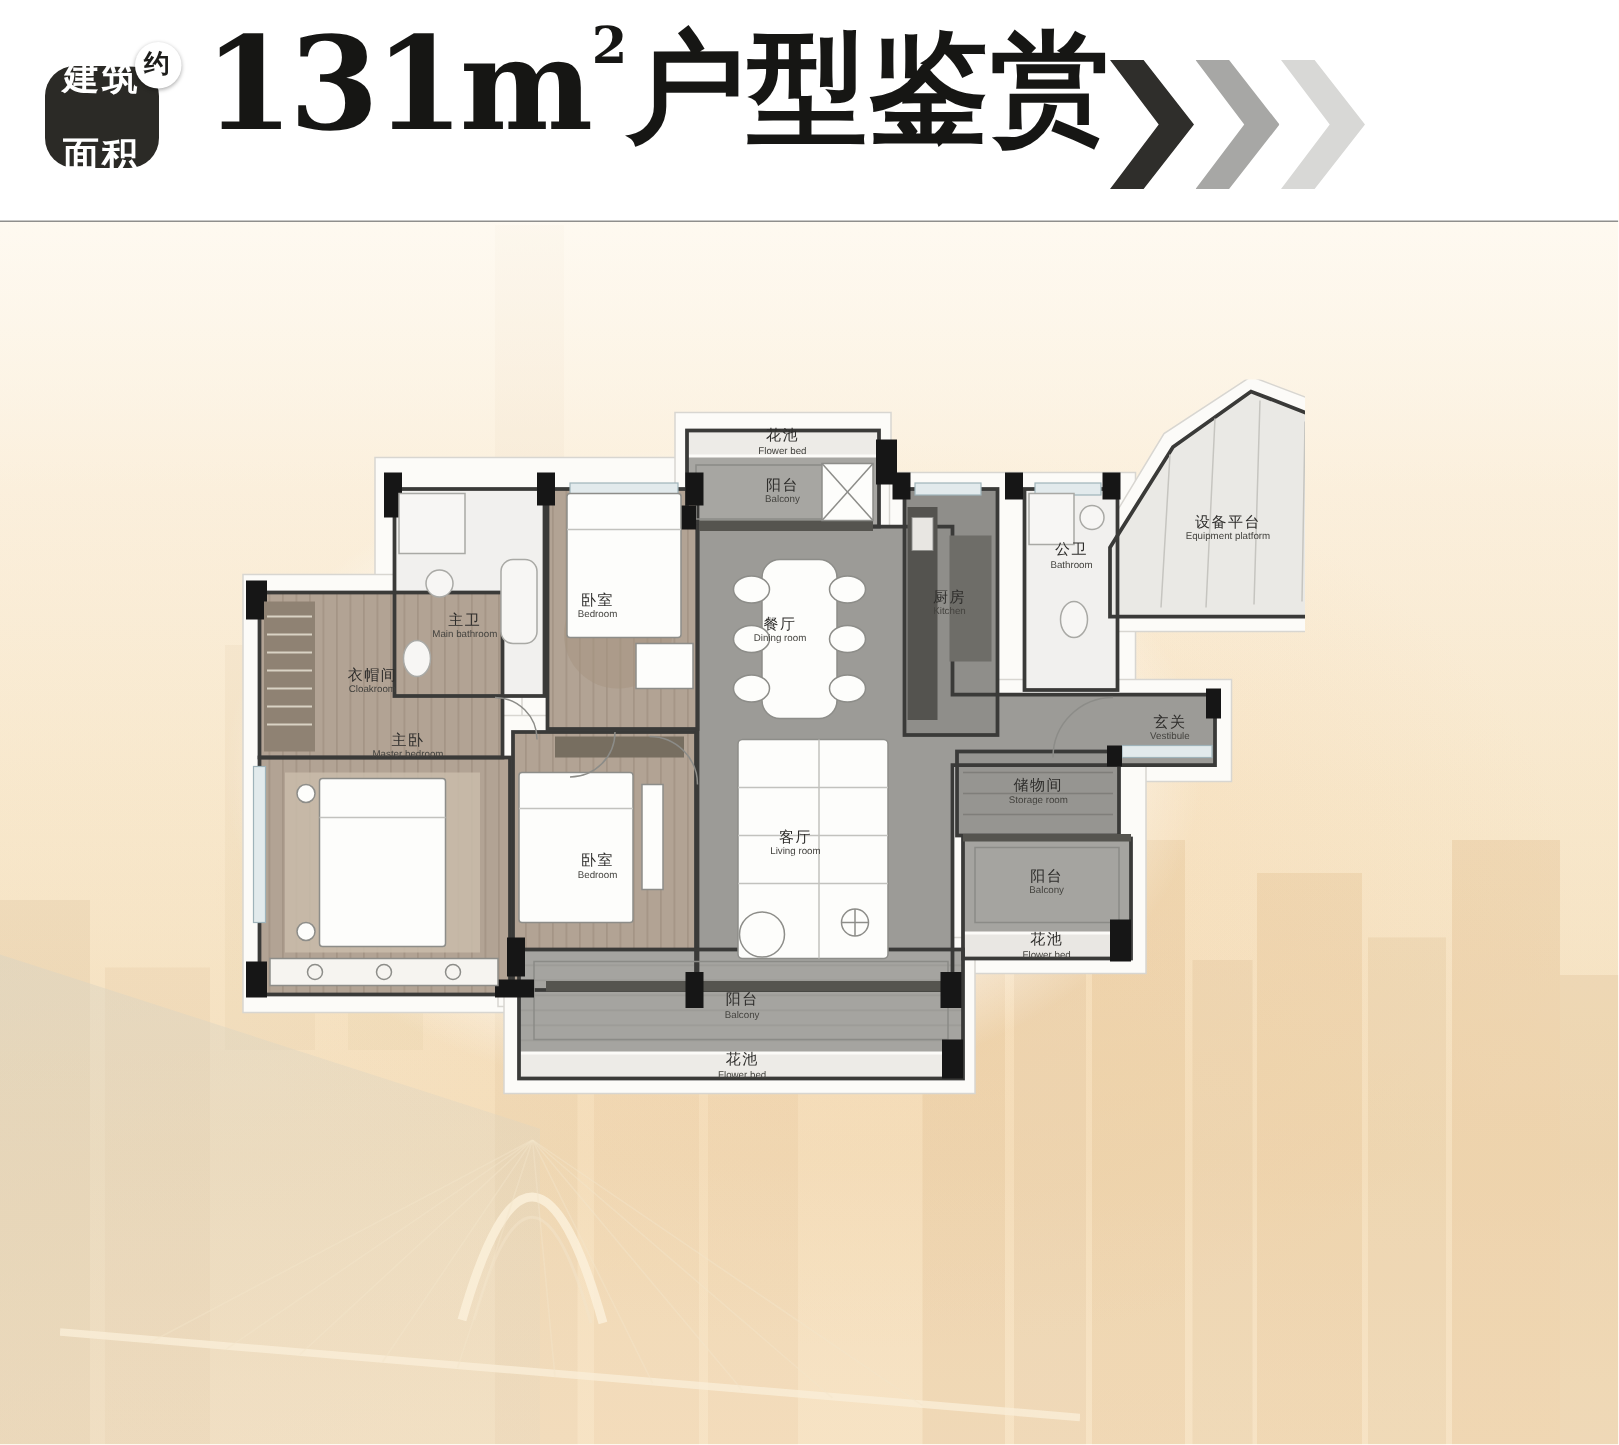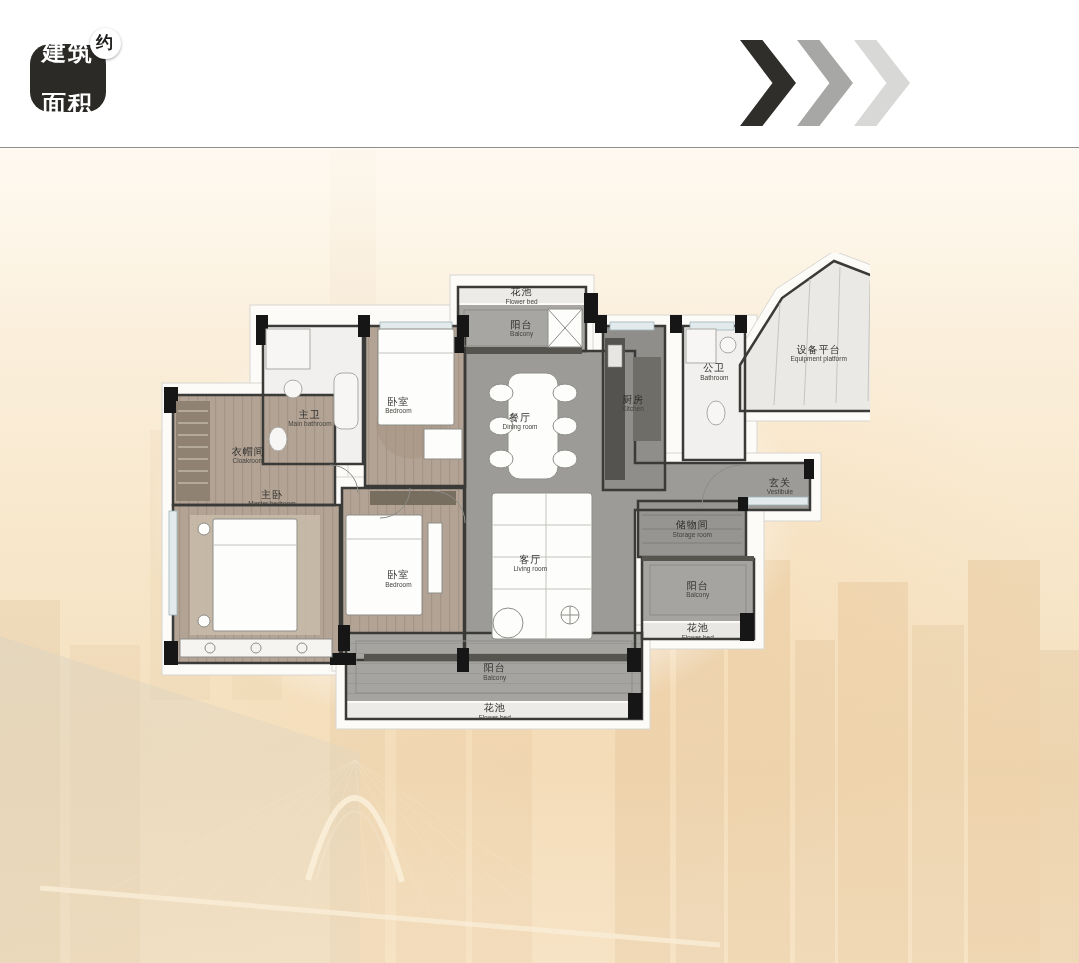--- a/index.html
+++ b/index.html
@@ -101,20 +101,23 @@
     </g>
   </svg>
 
   <div class="haze"></div>
 
   <div class="header">
     <div class="area-badge">
       <span>建筑</span>
       <span>面积</span>
       <span class="approx">约</span>
+    </div>
+    <div class="title">
+      <span class="num">131</span><span class="unit">m</span><span class="sup">2</span><span class="zh">户型鉴赏</span>
     </div>
     <div class="chevrons">
       <div class="chev" style="background:#2f2e2b;"></div>
       <div class="chev" style="background:#a7a7a5;"></div>
       <div class="chev" style="background:#d8d8d6;"></div>
     </div>
   </div>
 
   <div class="plan-glow"></div>
 

